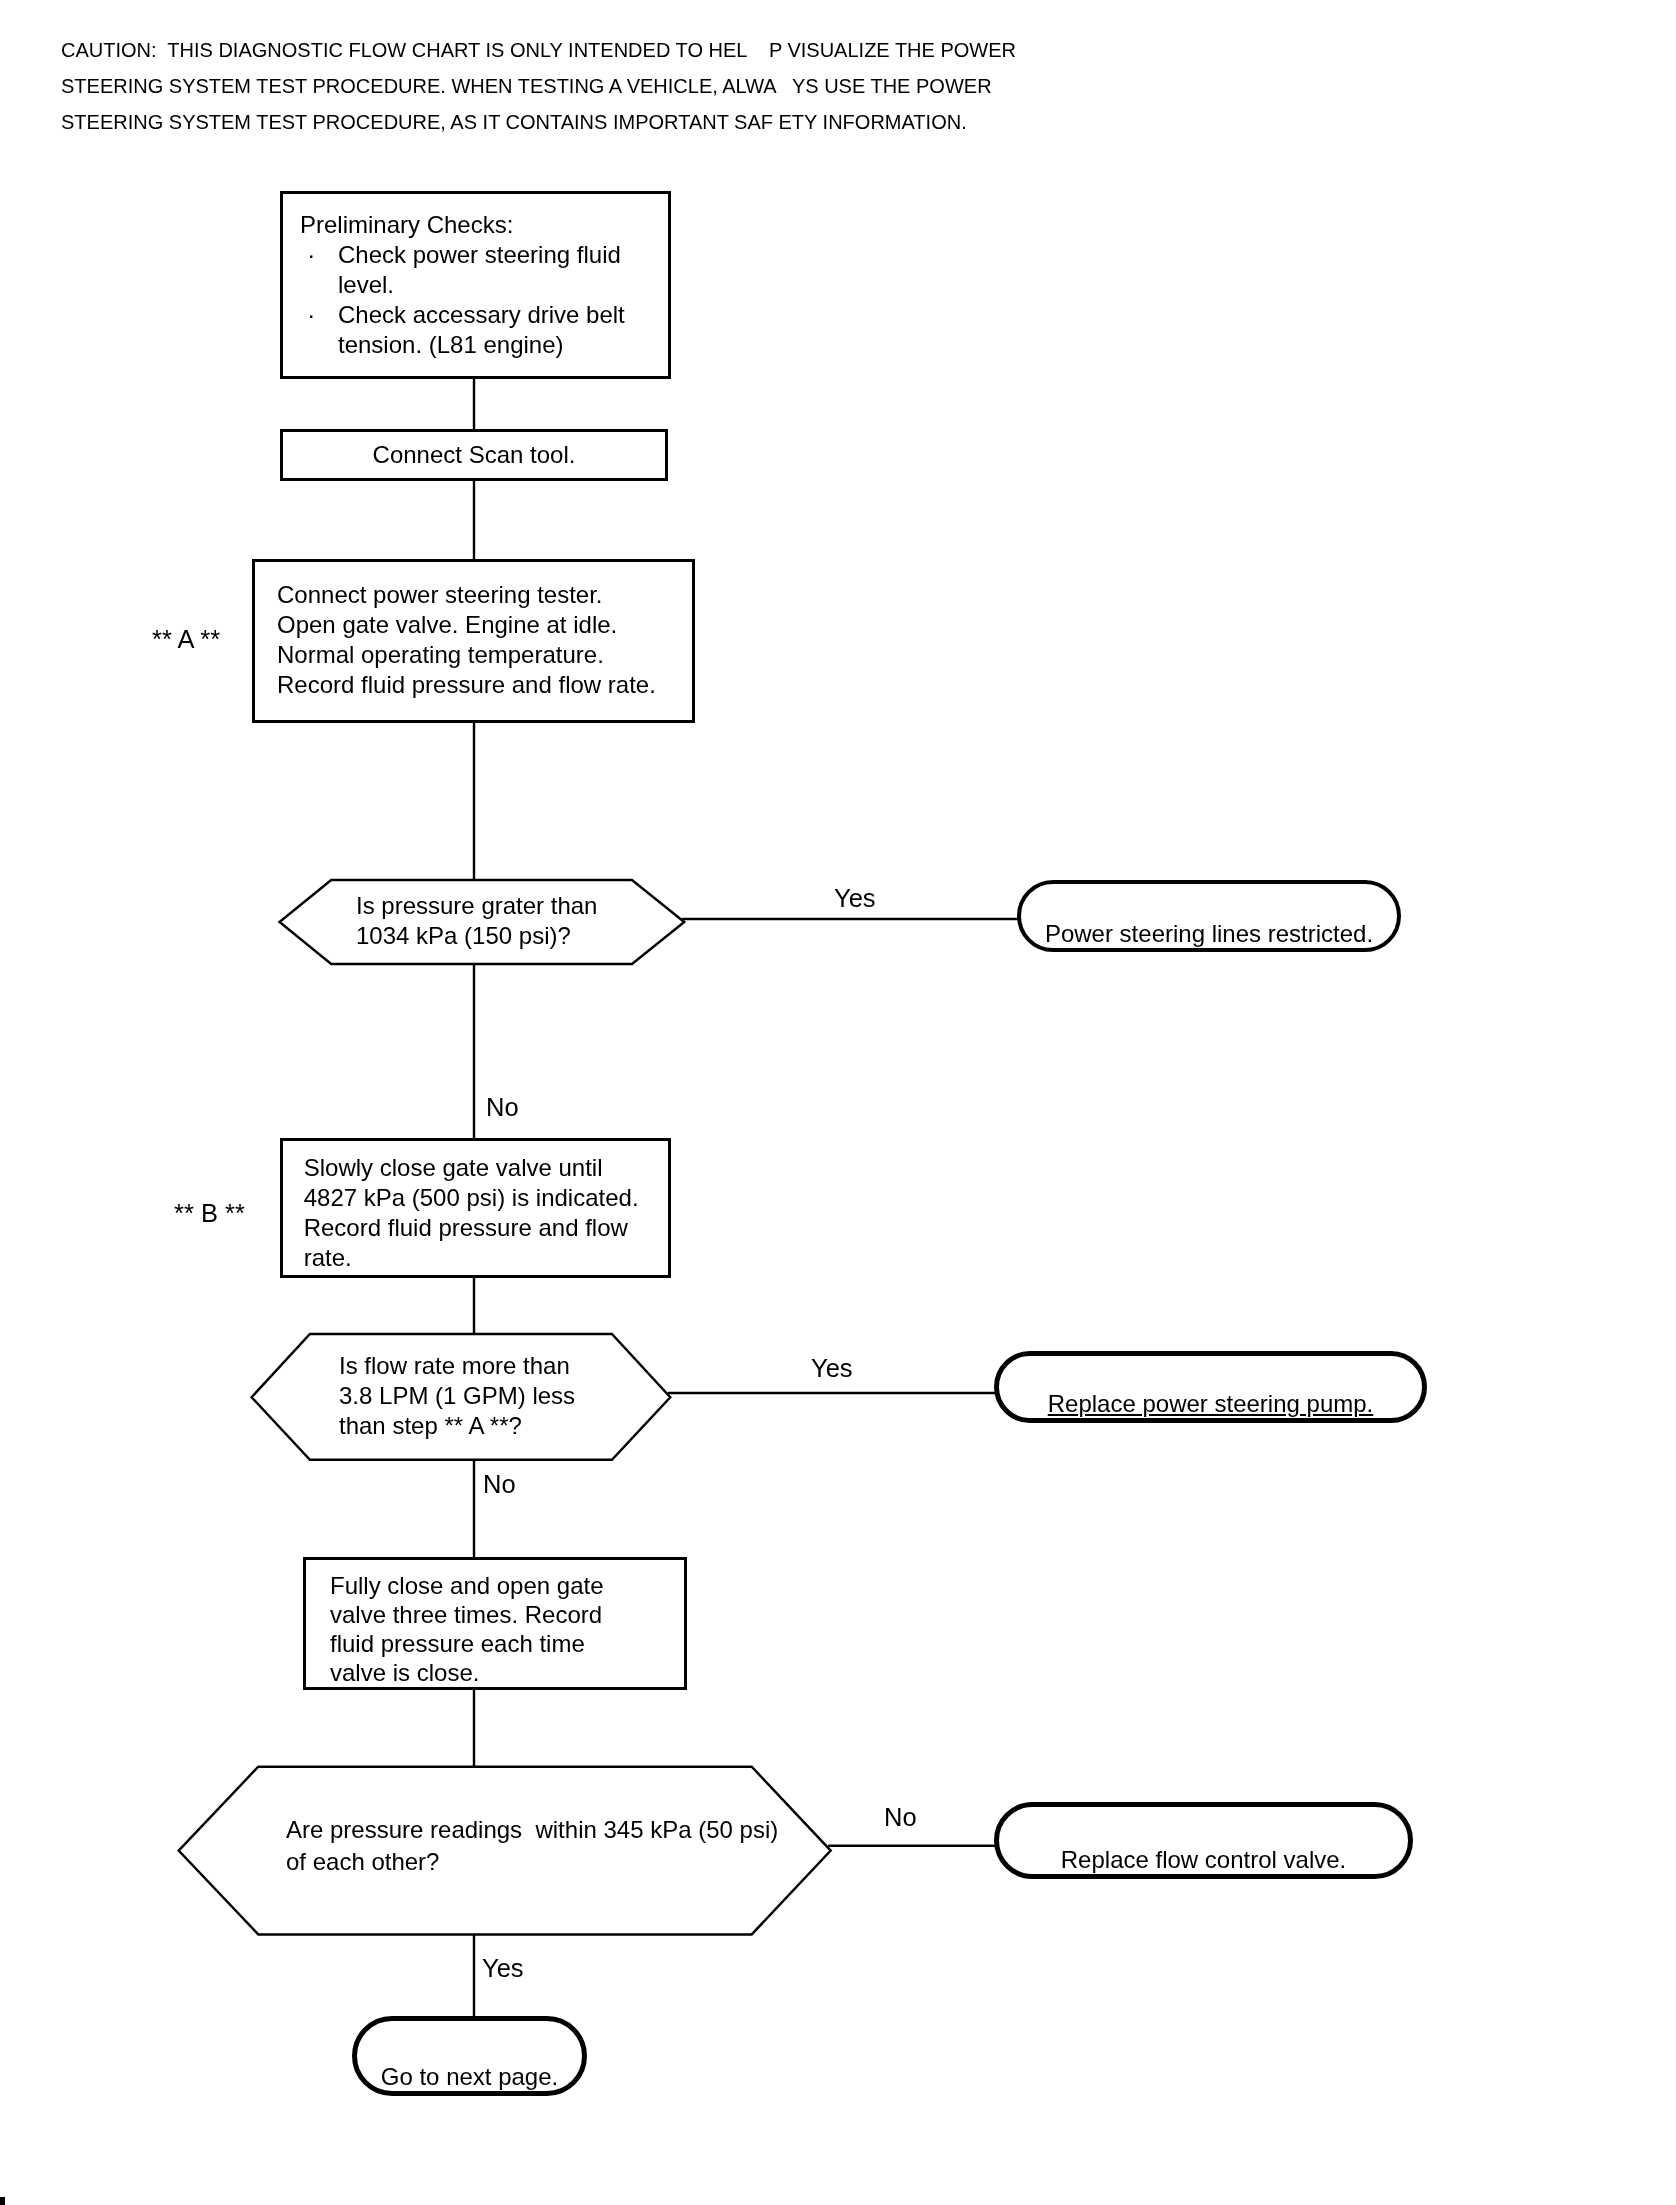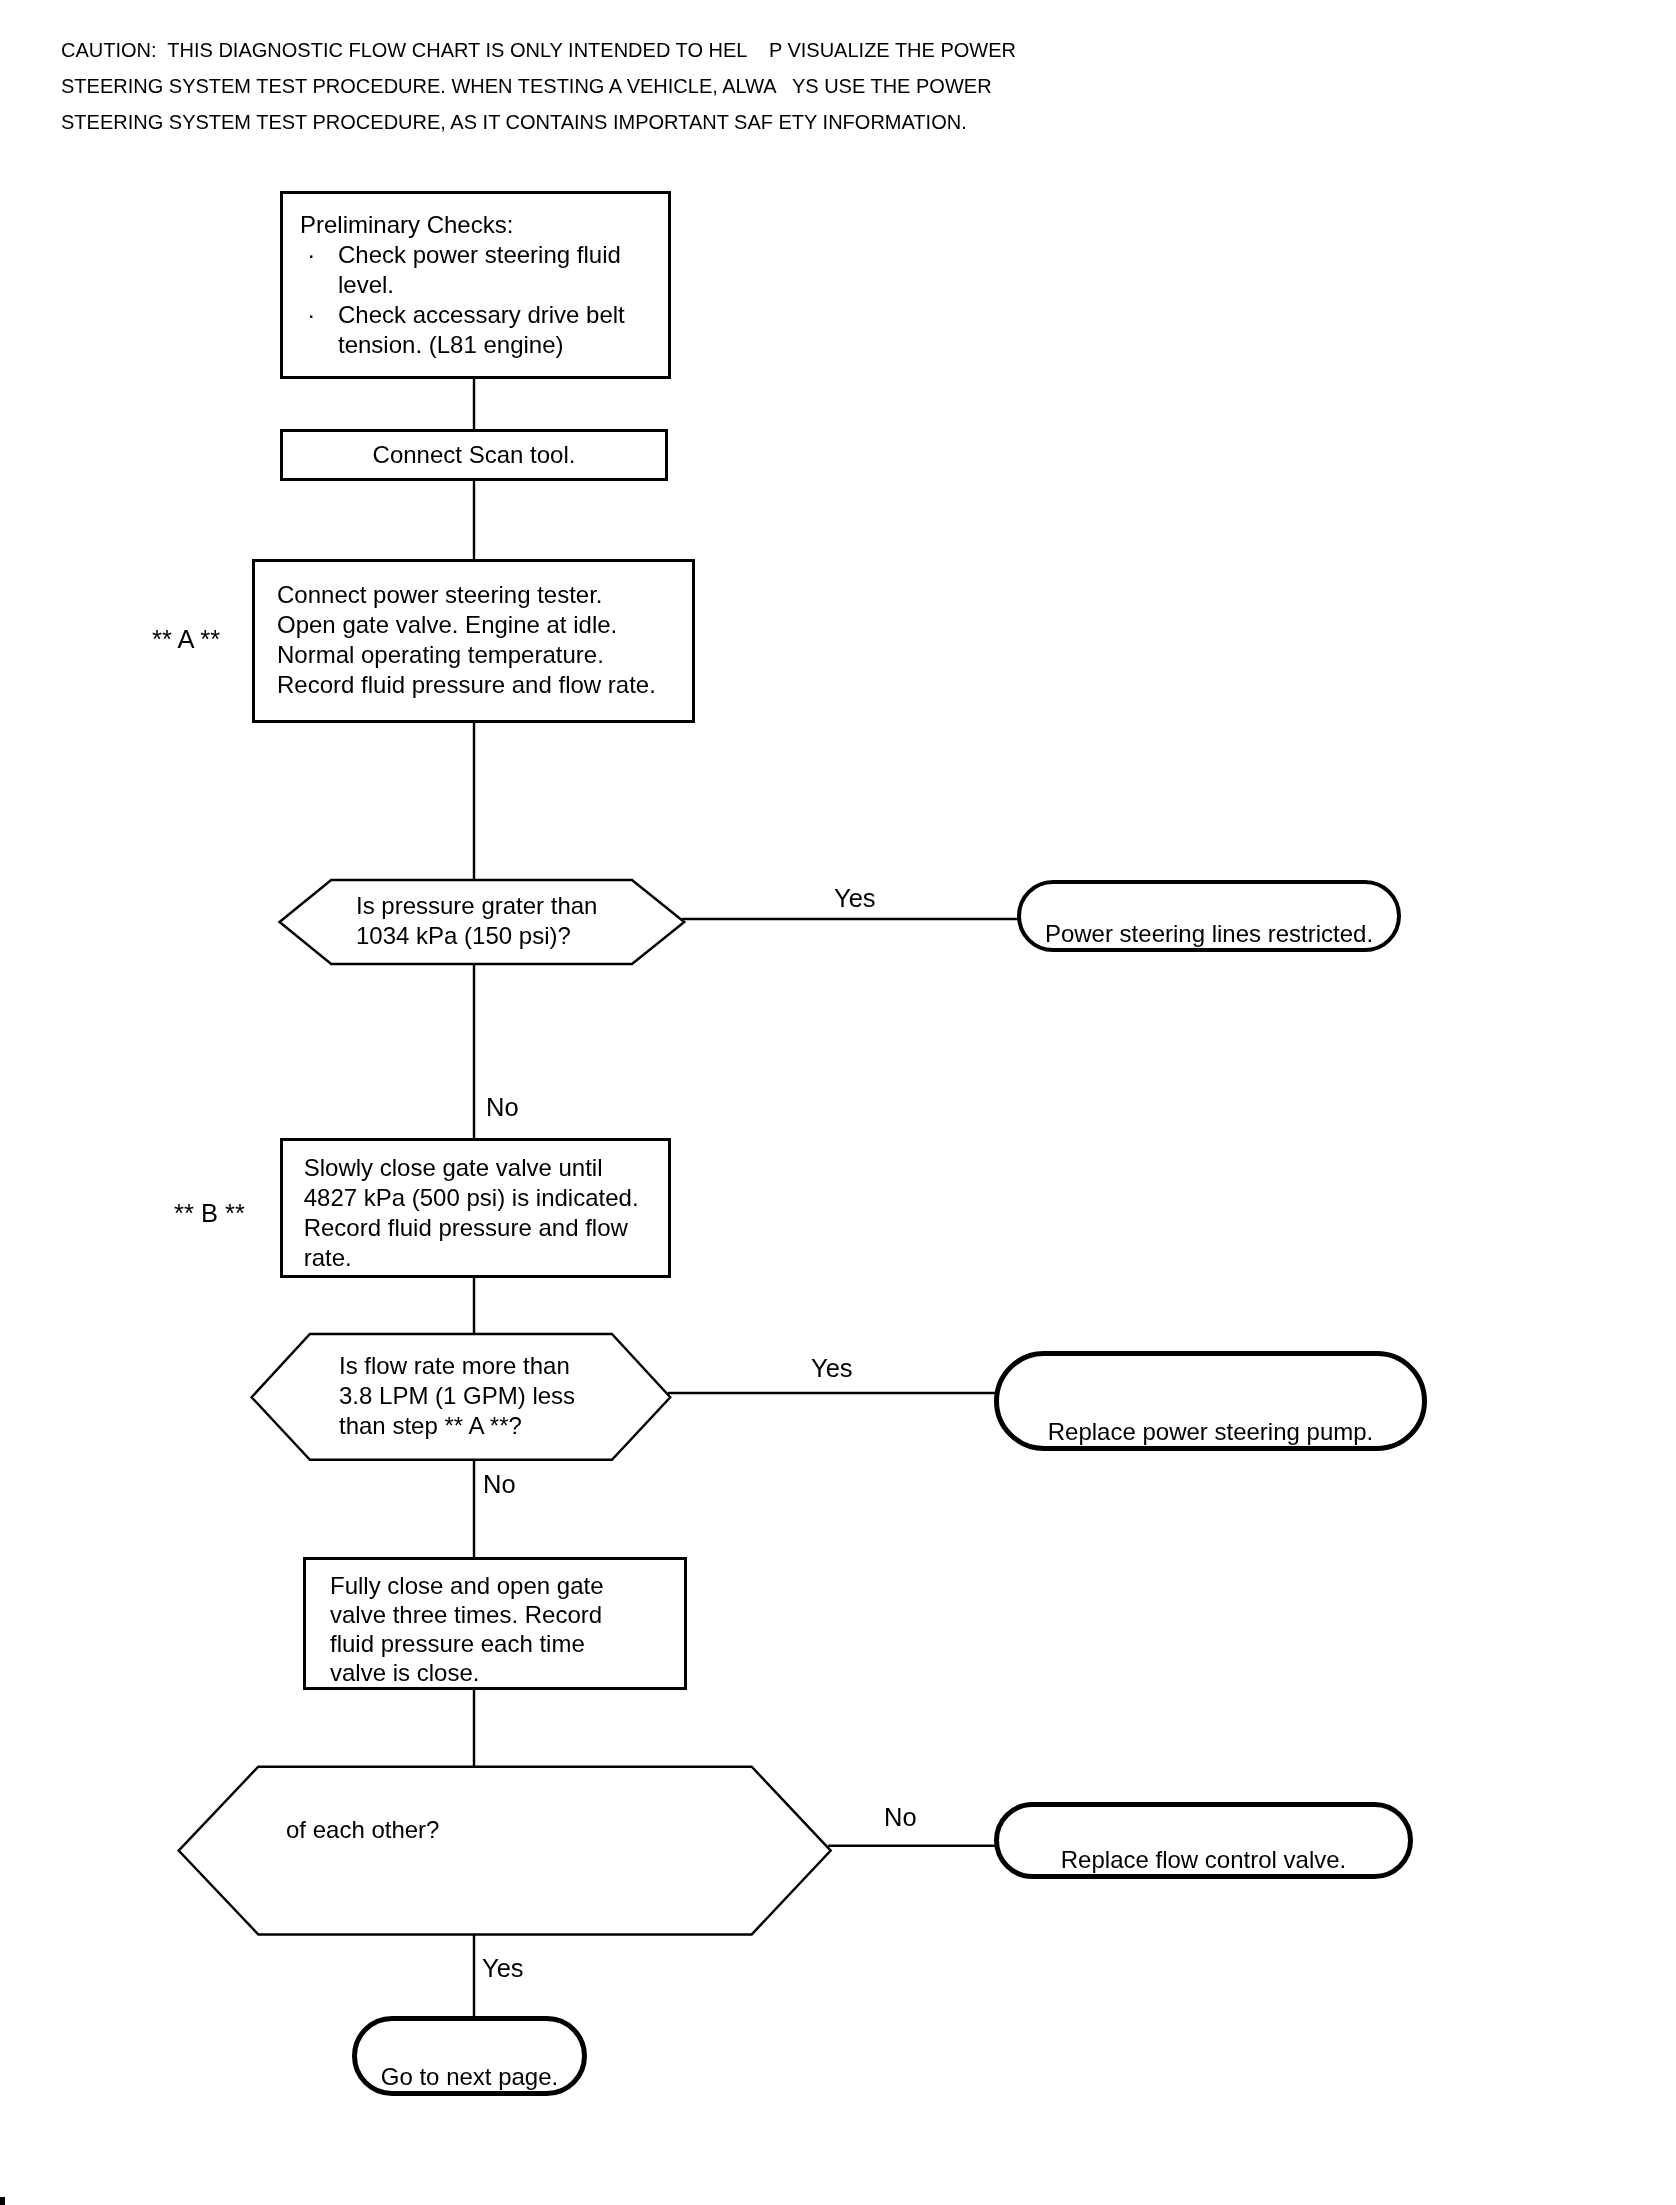--- a/index.html
+++ b/index.html
@@ -121,32 +121,33 @@
 
   <div class="hextext" style="left:339px;top:1351px;line-height:30px;">
     <div>Is flow rate more than</div>
     <div>3.8 LPM (1 GPM) less</div>
     <div>than step ** A **?</div>
   </div>
 
   <div class="edge-label" style="left:811px;top:1354px;">Yes</div>
   <div class="edge-label" style="left:483px;top:1470px;">No</div>
 
-  <div class="stadium" style="left:994px;top:1351px;width:433px;height:100px;">
+  <div class="stadium" style="left:994px;top:1351px;width:433px;height:72px;text-decoration:underline;">
     <div>Replace power steering pump.</div>
   </div>
 
   <div class="rect lines" style="left:303px;top:1557px;width:384px;height:133px;padding:11px 0 0 24px;line-height:29px;">
     <div>Fully close and open gate</div>
     <div>valve three times. Record</div>
     <div>fluid pressure each time</div>
     <div>valve is close.</div>
   </div>
 
   <div class="hextext" style="left:286px;top:1814px;line-height:32px;">
+    <div>Are pressure readings  within 345 kPa (50 psi)</div>
     <div>of each other?</div>
   </div>
 
   <div class="edge-label" style="left:884px;top:1803px;">No</div>
   <div class="edge-label" style="left:482px;top:1954px;">Yes</div>
 
   <div class="stadium" style="left:994px;top:1802px;width:419px;height:77px;">
     <div>Replace flow control valve.</div>
   </div>
 

